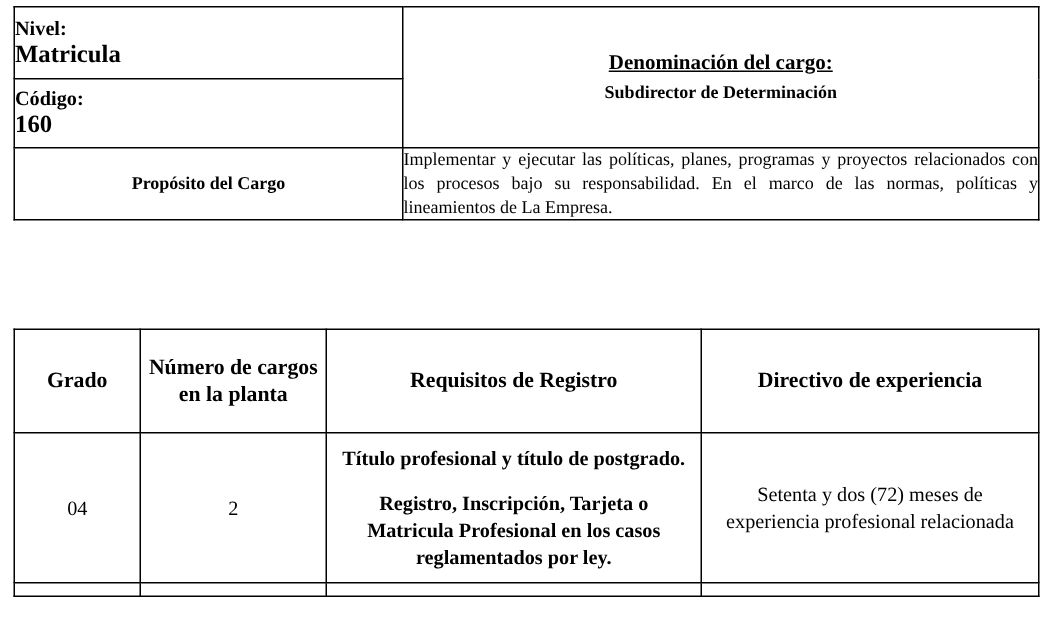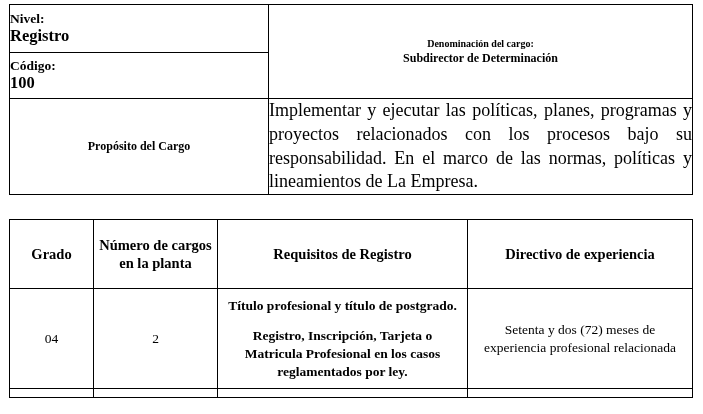--- a/index.html
+++ b/index.html
@@ -52,36 +52,37 @@
   .nivel-cell {
     height: 47px;
   }
   .codigo-cell {
     height: 45px;
   }
   .denom-cell {
     text-align: center;
   }
   .denom-label {
-    font-size: 10px;
+    font-size: 14px;
     font-weight: bold;
     line-height: 1.3;
+    text-decoration: underline;
   }
   .denom-value {
     font-size: 12px;
     font-weight: bold;
     line-height: 1.35;
   }
   .proposito-label {
     text-align: center;
     font-size: 12px;
     font-weight: bold;
   }
   .proposito-text {
-    font-size: 18px;
+    font-size: 12px;
     line-height: 1.32;
     text-align: justify;
     text-justify: inter-word;
     padding: 6px 8px 7px 8px;
   }
 
   
   .tbl2 {
     position: absolute;
     left: 9px;
@@ -135,31 +136,31 @@
 
   <table class="tbl1">
     <colgroup>
       <col style="width:259px">
       <col style="width:424px">
     </colgroup>
     <tbody>
       <tr>
         <td class="nivel-cell cell-pad">
           <div class="lbl">Nivel:</div>
-          <div class="val-big">Registro</div>
+          <div class="val-big">Matricula</div>
         </td>
         <td class="denom-cell" rowspan="2">
           <div class="denom-label">Denominación del cargo:</div>
           <div class="denom-value">Subdirector de Determinación</div>
         </td>
       </tr>
       <tr>
         <td class="codigo-cell cell-pad">
           <div class="lbl">Código:</div>
-          <div class="val-big">100</div>
+          <div class="val-big">160</div>
         </td>
       </tr>
       <tr>
         <td class="proposito-label">Propósito del Cargo</td>
         <td class="proposito-text">Implementar y ejecutar las políticas, planes, programas y proyectos relacionados con los procesos bajo su responsabilidad. En el marco de las normas, políticas y lineamientos de La Empresa.</td>
       </tr>
     </tbody>
   </table>
 
   <table class="tbl2">

